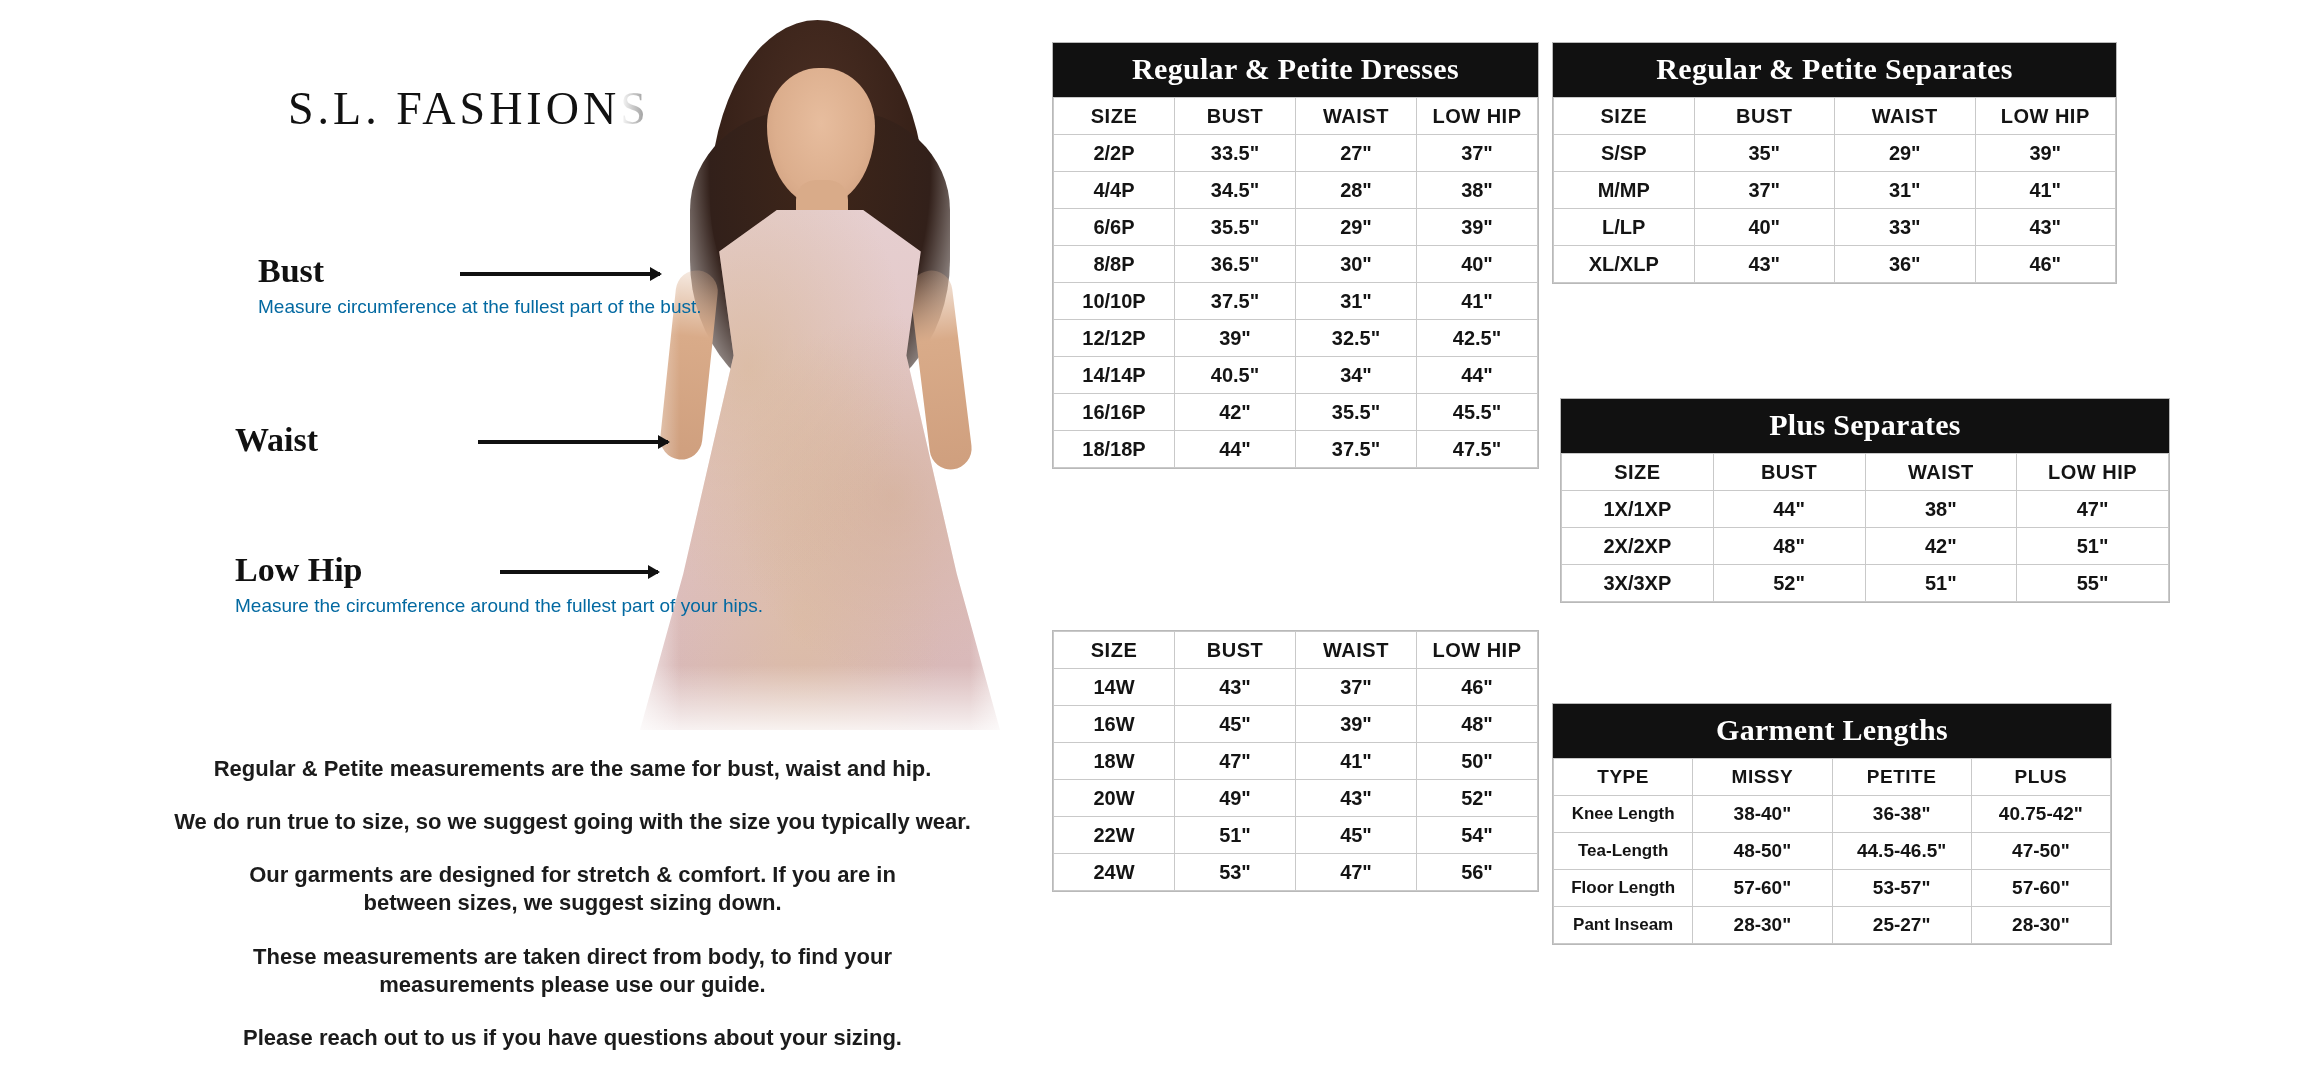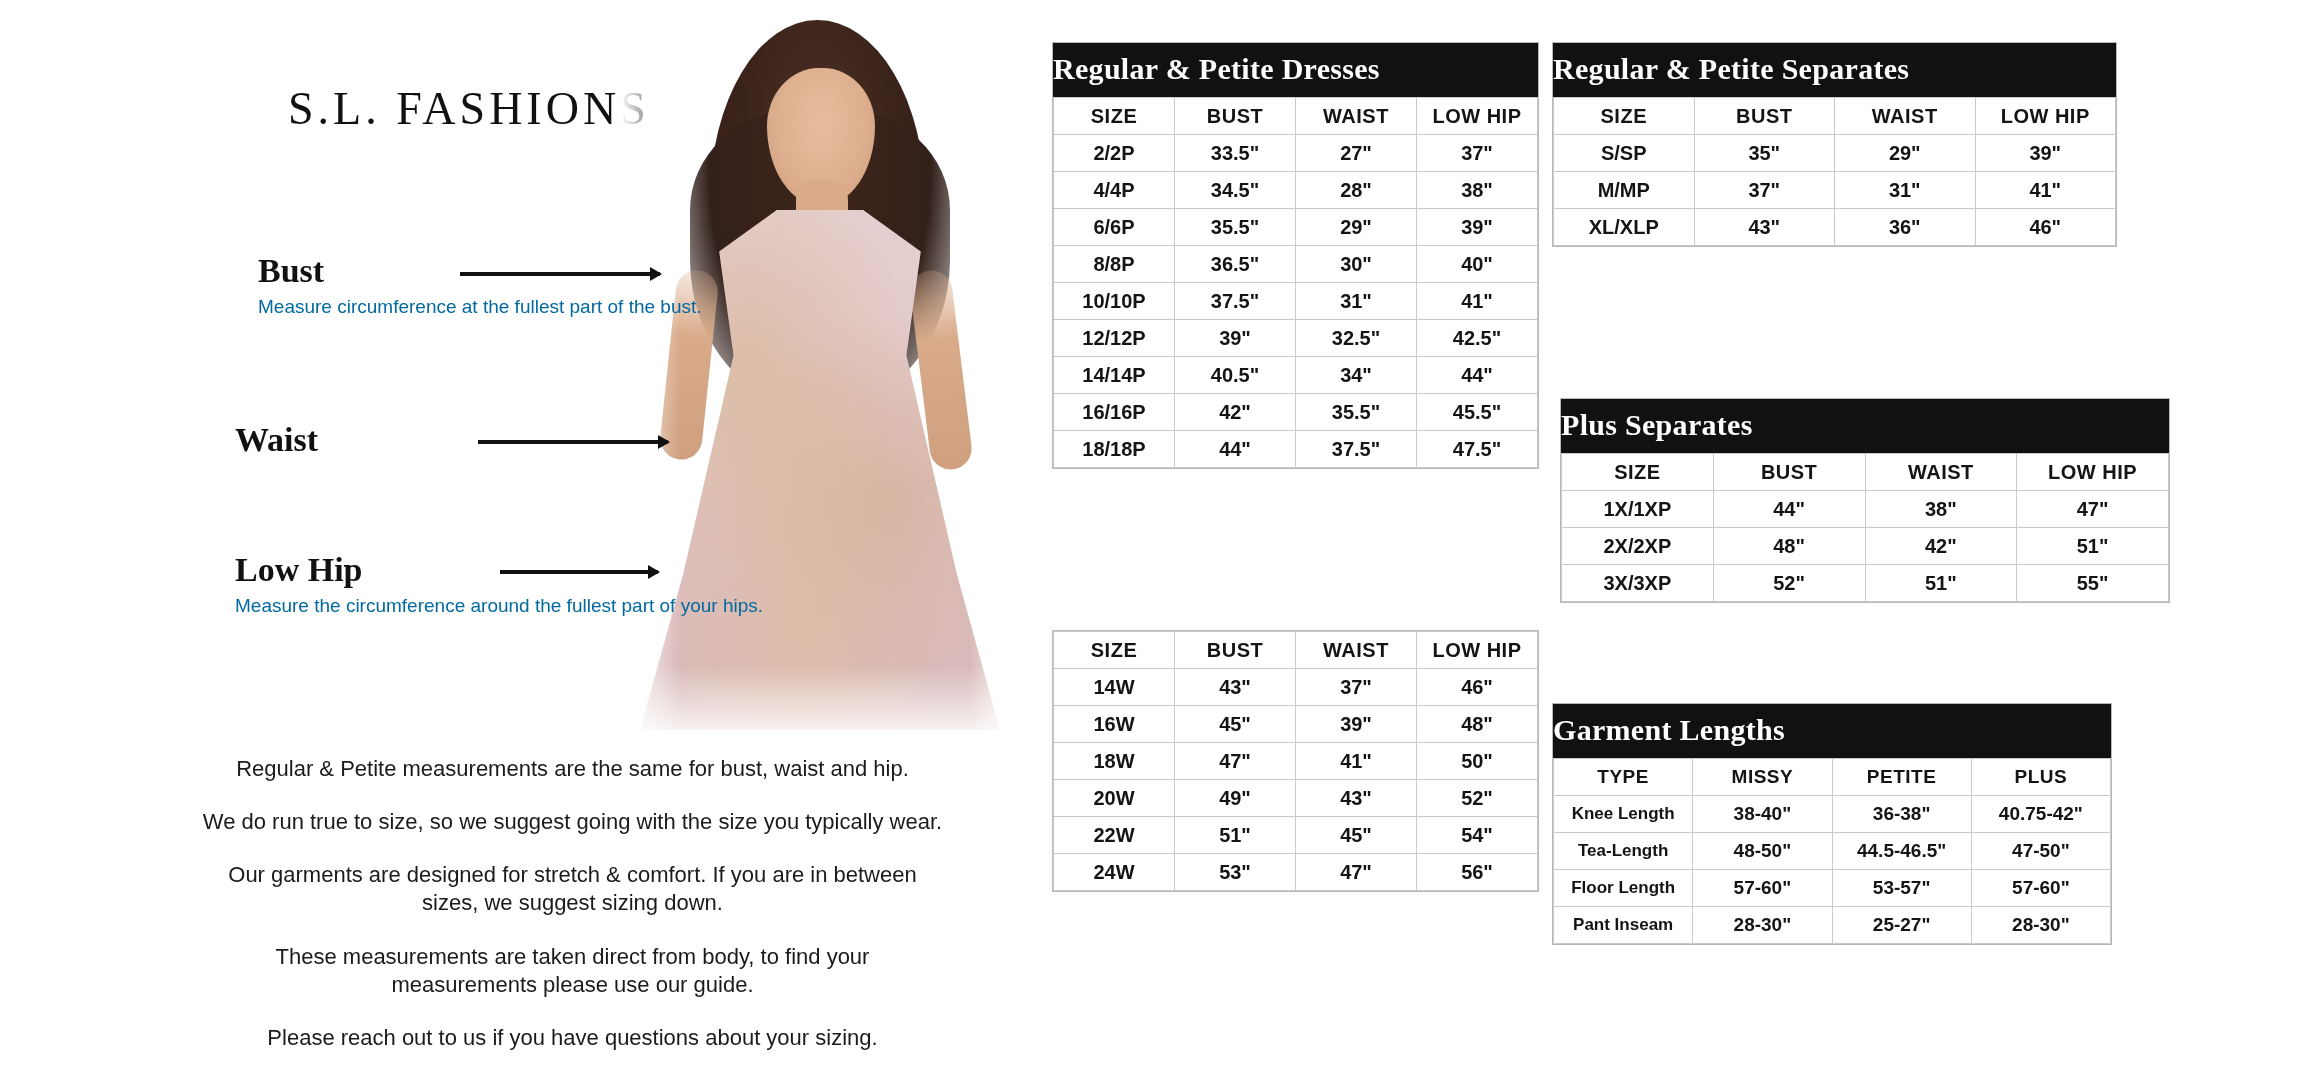--- a/index.html
+++ b/index.html
@@ -183,37 +183,37 @@
   .notes {
     position: absolute;
     left: 150px;
     top: 755px;
     width: 845px;
     text-align: center;
   }
   .notes p {
     margin: 0 0 25px 0;
     font-size: 22px;
-    font-weight: 400;
+    font-weight: 700;
     color: #1b1b1b;
     line-height: 1.28;
   }
   .notes p.narrow { padding: 0 60px; }
 
   
   .tbl {
     position: absolute;
     border: 1px solid #b9b9b9;
     background: #fff;
     box-sizing: border-box;
   }
   .tbl .cap {
     background: #111111;
     color: #ffffff;
-    text-align: left;
+    text-align: center;
     font-family: "Liberation Serif", serif;
     font-weight: 700;
     font-size: 30px;
     padding: 9px 0 11px 0;
     letter-spacing: 0.3px;
   }
   .tbl table {
     width: 100%;
     border-collapse: collapse;
     table-layout: fixed;
@@ -431,20 +431,26 @@
           <td>29"</td>
           <td>39"</td>
         </tr>
         <tr>
           <td>M/MP</td>
           <td>37"</td>
           <td>31"</td>
           <td>41"</td>
         </tr>
         <tr>
+          <td>L/LP</td>
+          <td>40"</td>
+          <td>33"</td>
+          <td>43"</td>
+        </tr>
+        <tr>
           <td>XL/XLP</td>
           <td>43"</td>
           <td>36"</td>
           <td>46"</td>
         </tr>
       </tbody>
     </table>
   </div>
 
   <div class="tbl" id="tbl-plus-separates">

